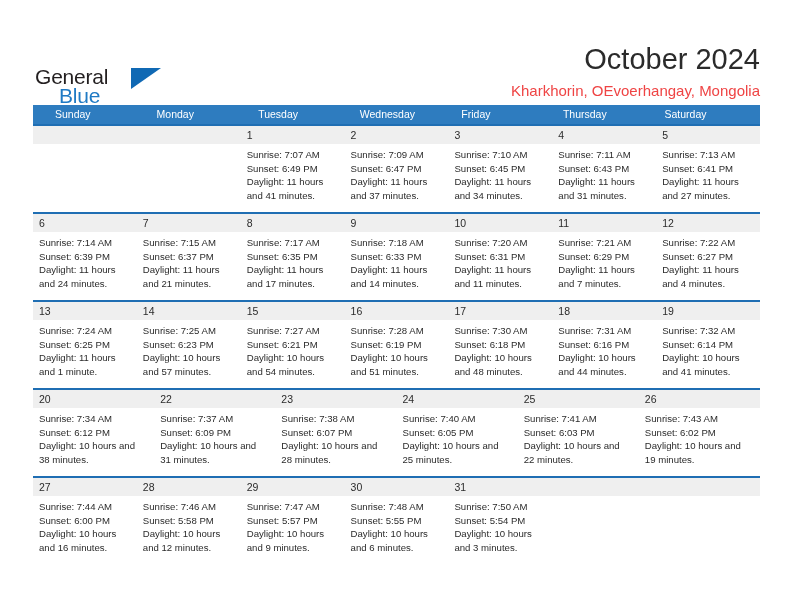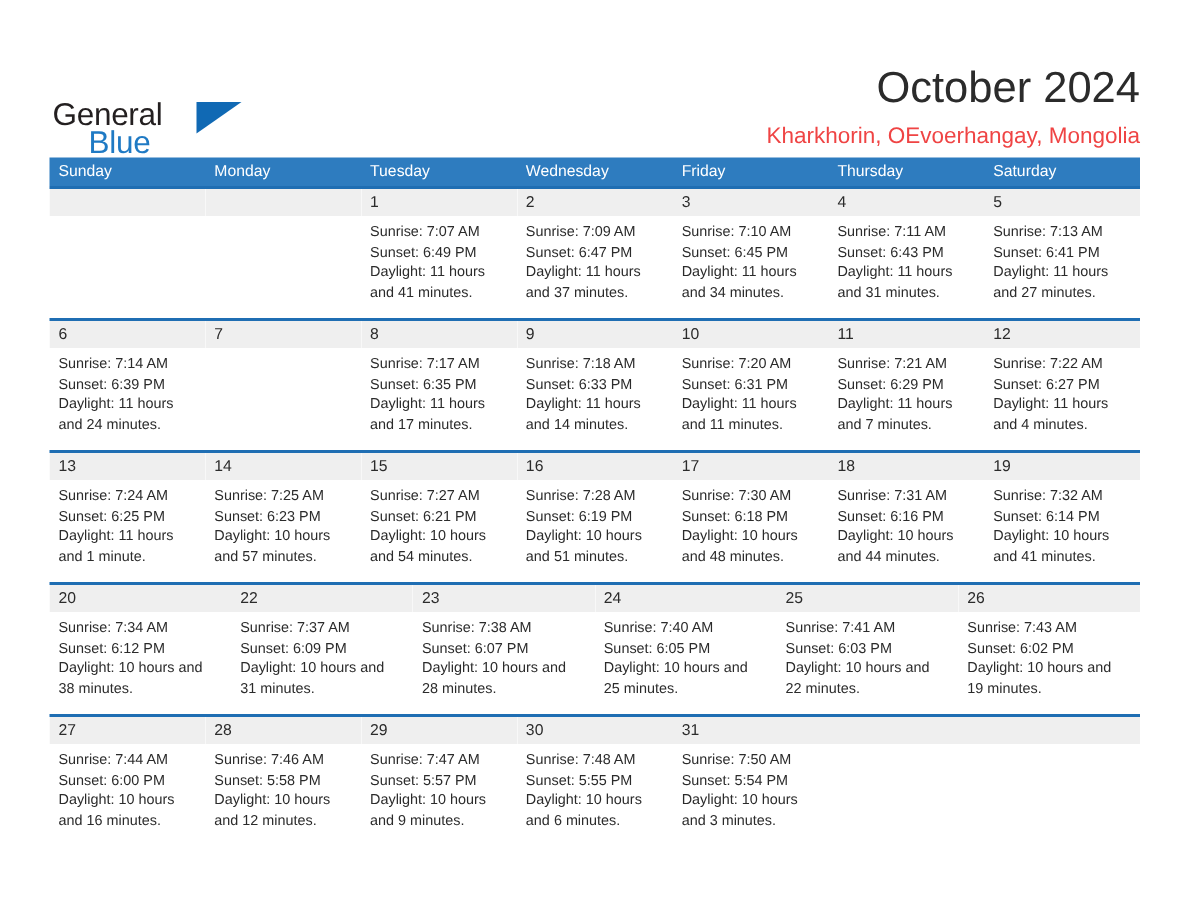--- a/index.html
+++ b/index.html
@@ -90,20 +90,21 @@
   .calendar {
     position: absolute;
     left: 33px;
     top: 105px;
     width: 727px;
   }
   .weekday-header {
     display: flex;
     background: #2e7cbf;
     height: 19px;
+    padding-left: 16px;
   }
   .weekday-cell {
     flex: 1 1 0;
     color: #ffffff;
     font-size: 10.5px;
     line-height: 19px;
     padding-left: 6px;
     box-sizing: border-box;
     white-space: nowrap;
     overflow: hidden;
@@ -245,20 +246,25 @@
       <div class="day-cell">
         <div class="day-number-band">6</div>
         <div class="day-info">
           <div>Sunrise: 7:14 AM</div>
           <div>Sunset: 6:39 PM</div>
           <div class="daylight">Daylight: 11 hours and 24 minutes.</div>
         </div>
       </div>
       <div class="day-cell">
         <div class="day-number-band">7</div>
+        <div class="day-info">
+          <div>Sunrise: 7:15 AM</div>
+          <div>Sunset: 6:37 PM</div>
+          <div class="daylight">Daylight: 11 hours and 21 minutes.</div>
+        </div>
       </div>
       <div class="day-cell">
         <div class="day-number-band">8</div>
         <div class="day-info">
           <div>Sunrise: 7:17 AM</div>
           <div>Sunset: 6:35 PM</div>
           <div class="daylight">Daylight: 11 hours and 17 minutes.</div>
         </div>
       </div>
       <div class="day-cell">

